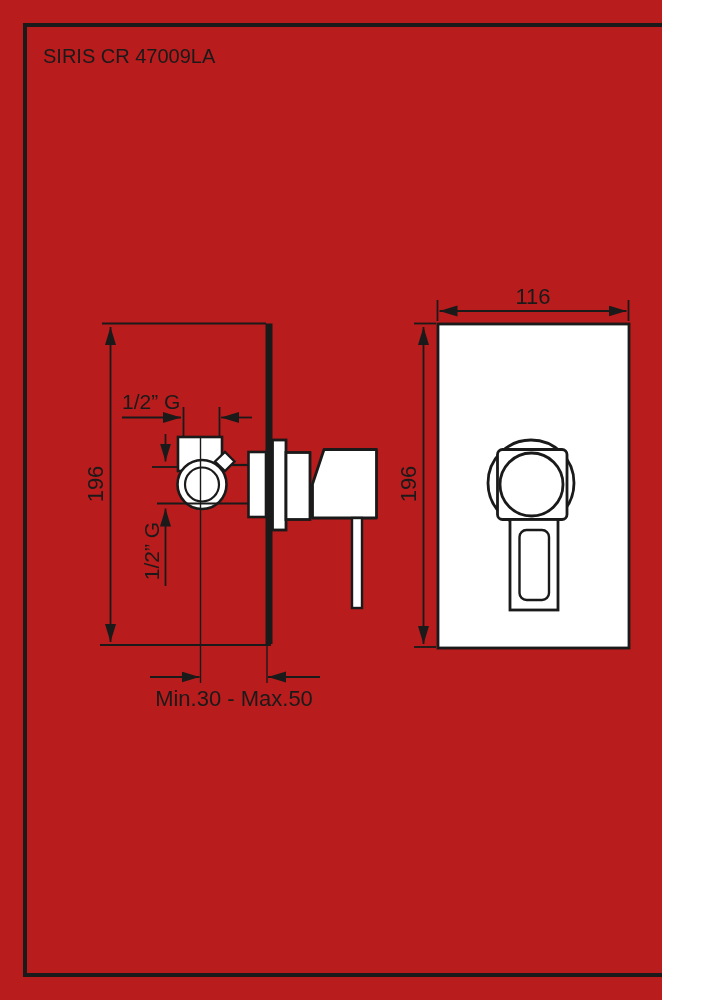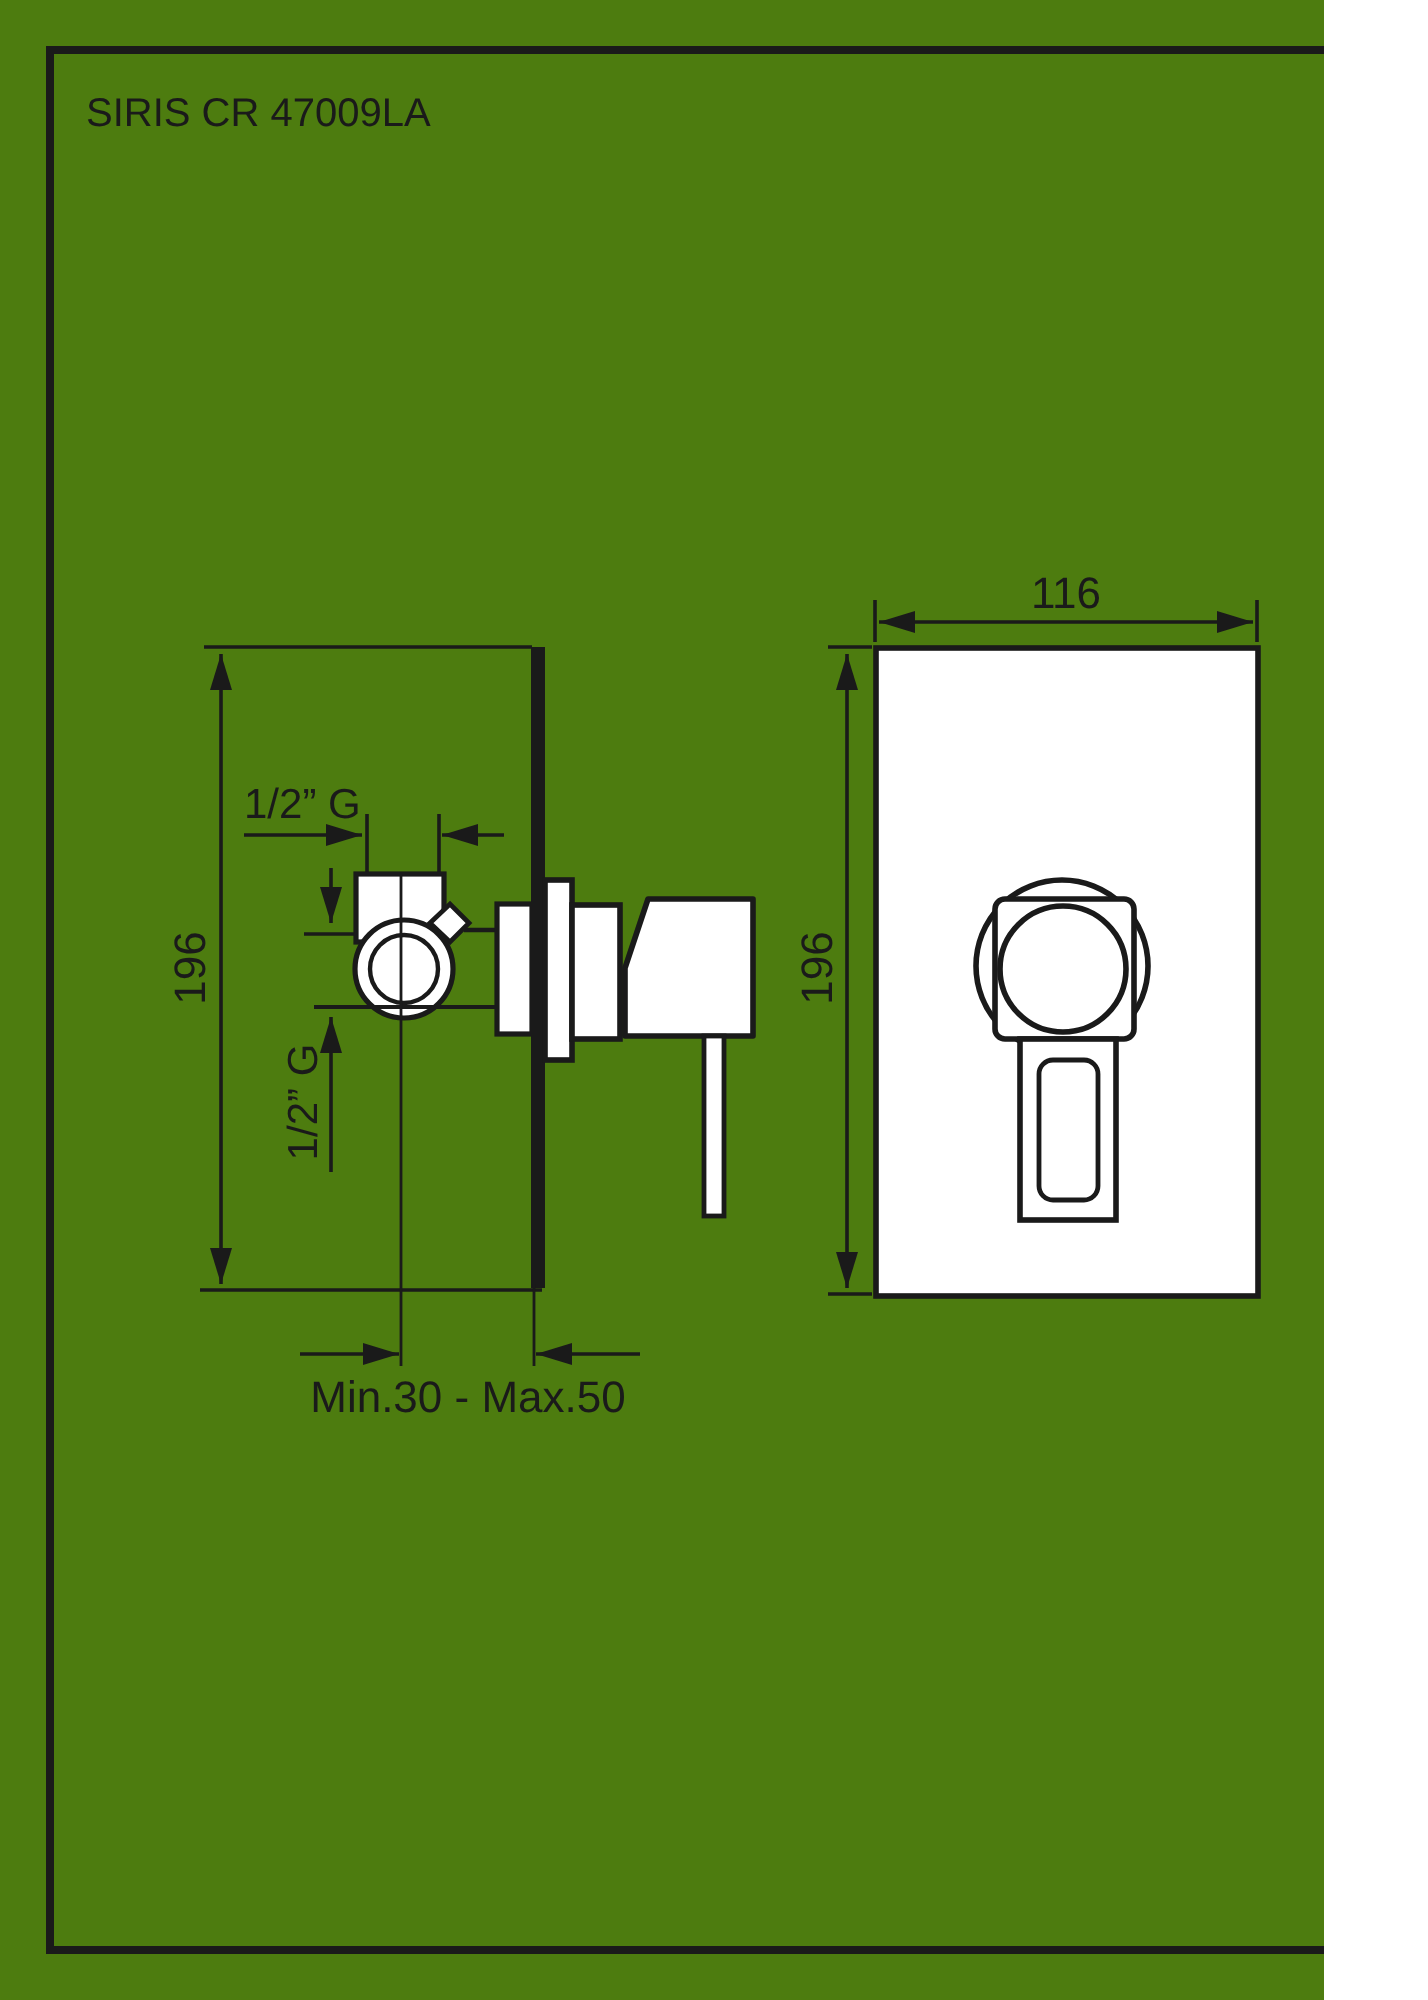--- a/index.html
+++ b/index.html
@@ -1,16 +1,16 @@
 <!DOCTYPE html>
 <html><head>
 <meta charset="utf-8">
 <style>
   html,body{margin:0;padding:0;background:#ffffff;}
-  .sheet{position:relative;width:662px;height:1000px;background:#4d7c0f;overflow:hidden;
+  .sheet{position:relative;width:662px;height:1000px;background:#b91c1c;overflow:hidden;
          font-family:"Liberation Sans",sans-serif;}
   svg{position:absolute;left:0;top:0;}
   text{fill:#1a1a1a;font-family:"Liberation Sans",sans-serif;}
   .dimtxt{font-size:22px;}
   .porttxt{font-size:21px;}
   .titletxt{font-size:20px;}
   line,rect.outline,circle.outline,polygon.outline{stroke:#1a1a1a;}
 </style>
 </head>
 <body>

